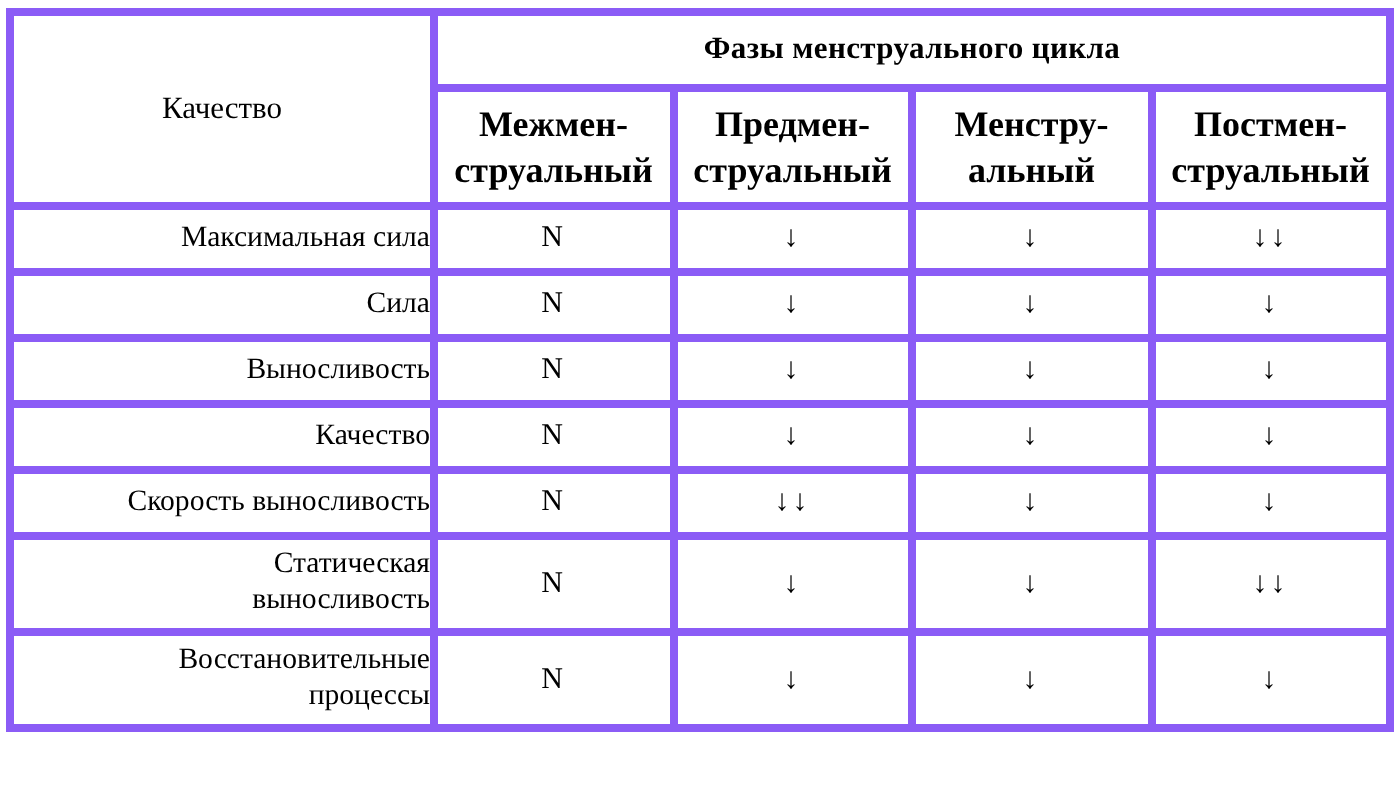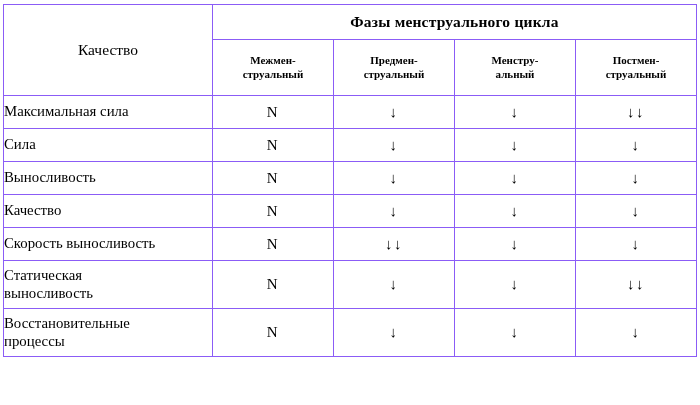--- a/index.html
+++ b/index.html
@@ -21,49 +21,49 @@
     box-sizing: border-box;
   }
   table.phase-table {
     border-collapse: collapse;
     width: 694px;
     margin: 4px 0 0 3px;
     table-layout: fixed;
   }
   table.phase-table td,
   table.phase-table th {
-    border: 1px solid #8b5cf6;
+    border: 4px solid #8b5cf6;
     padding: 0;
     vertical-align: middle;
   }
   th.group-header {
     font-size: 15.5px;
     font-weight: bold;
     text-align: center;
     height: 34px;
     letter-spacing: 0.2px;
   }
   th.quality-header {
     font-size: 15.5px;
     font-weight: normal;
     text-align: center;
     vertical-align: middle;
     width: 208px;
   }
   th.phase-header {
-    font-size: 11px;
+    font-size: 18px;
     font-weight: bold;
     text-align: center;
     line-height: 1.25;
     height: 55px;
     padding: 2px 4px;
   }
   td.quality-cell {
     font-size: 14.8px;
-    text-align: left;
+    text-align: right;
     padding: 4px 6px 4px 7px;
     line-height: 1.2;
   }
   td.value-cell {
     font-size: 15px;
     text-align: center;
     letter-spacing: 1.5px;
   }
   tr.data-row {
     height: 33px;

